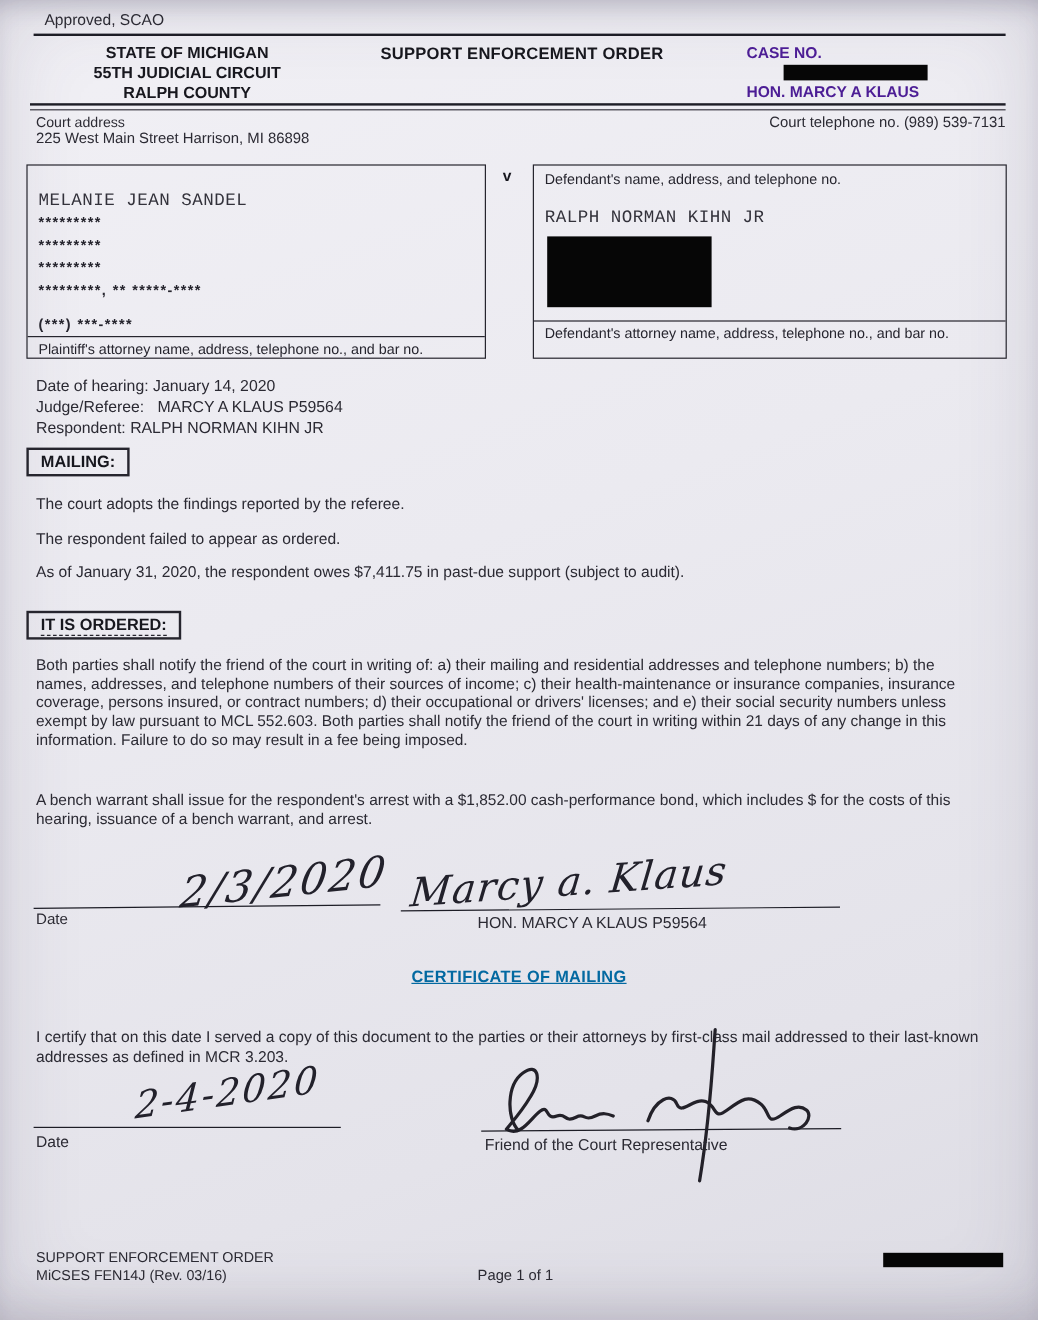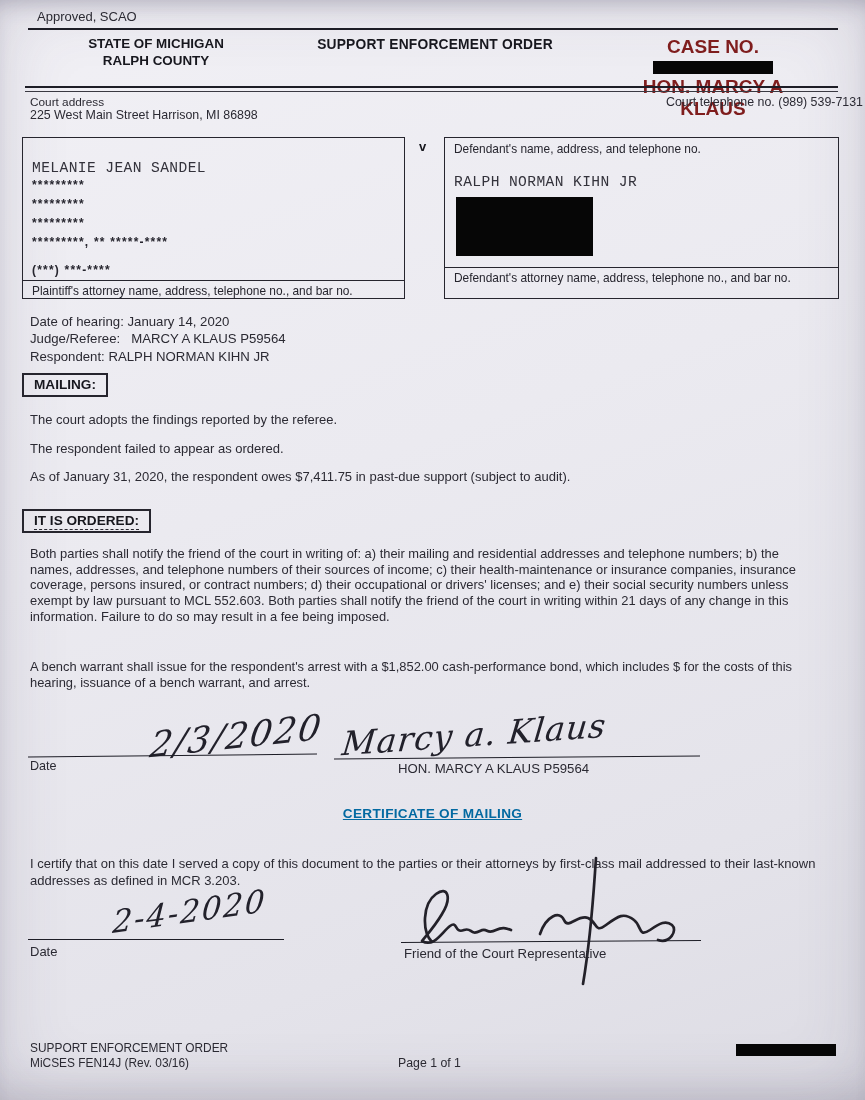--- a/index.html
+++ b/index.html
@@ -12,27 +12,27 @@
   }
   .vignette{position:absolute;inset:0;pointer-events:none;
     box-shadow:inset 0 0 70px rgba(70,65,95,.16), inset 0 16px 22px -14px rgba(60,55,85,.30), inset 0 -28px 40px -24px rgba(95,85,105,.22);}
   .abs{position:absolute;}
   
   .approved{left:37px;top:9px;font-size:13px;}
   .approved-rule{left:28px;top:28px;width:810px;border-top:2.2px solid #1d1d26;}
   
   .court-block{left:35px;top:36px;width:242px;text-align:center;font-size:13.4px;line-height:16.8px;font-weight:bold;color:#17171e;}
   .form-title{left:275px;top:37px;width:320px;text-align:center;font-size:13.8px;font-weight:bold;color:#17171e;letter-spacing:.2px;}
-  .case-col{left:622px;top:36px;width:182px;text-align:center;font-size:19px;font-weight:bold;color:#7f1d1d;}
+  .case-col{left:622px;top:36px;width:182px;text-align:left;font-size:13px;font-weight:bold;color:#4c1d95;}
   .case-redaction{display:block;width:120px;height:13px;background:#060606;margin:3px auto 2px auto;}
   .header-rule{left:25px;top:86px;width:813px;height:3px;border-top:2.4px solid #1d1d26;border-bottom:1.2px solid #3a3942;}
   
   .addr-label{left:30px;top:95px;font-size:11.8px;}
   .addr-value{left:30px;top:108px;font-size:12.4px;}
-  .phone{left:0;top:95px;width:838px;text-align:right;font-size:12.4px;margin-left:25px;}
+  .phone{left:0;top:95px;width:838px;text-align:right;font-size:12.4px;}
   
   .pbox{border:1.8px solid #26252e;display:flex;flex-direction:column;background:transparent;}
   .plaintiff-box{left:22px;top:137px;width:381px;height:160px;}
   .defendant-box{left:444px;top:137px;width:393px;height:160px;}
   .pbox .content{flex:1;padding:4px 9px 0 9px;}
   .pbox .attorney{border-top:1.6px solid #26252e;padding:3px 9px 0 9px;height:27px;}
   .box-label{font-size:11.9px;color:#26252e;}
   .party-name{font-size:14.6px;color:#33323b;letter-spacing:.4px;margin-top:18px;font-family:Liberation Mono, monospace;}
   .stars{font-size:12px;font-weight:bold;letter-spacing:1.2px;line-height:19px;color:#26252e;}
   .stars-phone{margin-top:9px;}
@@ -80,20 +80,21 @@
 </head>
 <body>
 
 <div class="vignette"></div>
 
 <div class="abs approved">Approved, SCAO</div>
 <div class="abs approved-rule"></div>
 
 <div class="abs court-block">
   <div>STATE OF MICHIGAN</div>
+  <div>55TH JUDICIAL CIRCUIT</div>
   <div>RALPH COUNTY</div>
 </div>
 <div class="abs form-title">SUPPORT ENFORCEMENT ORDER</div>
 <div class="abs case-col">
   <div>CASE NO.</div>
   <span class="case-redaction"></span>
   <div>HON. MARCY A KLAUS</div>
 </div>
 <div class="abs header-rule"></div>
 

